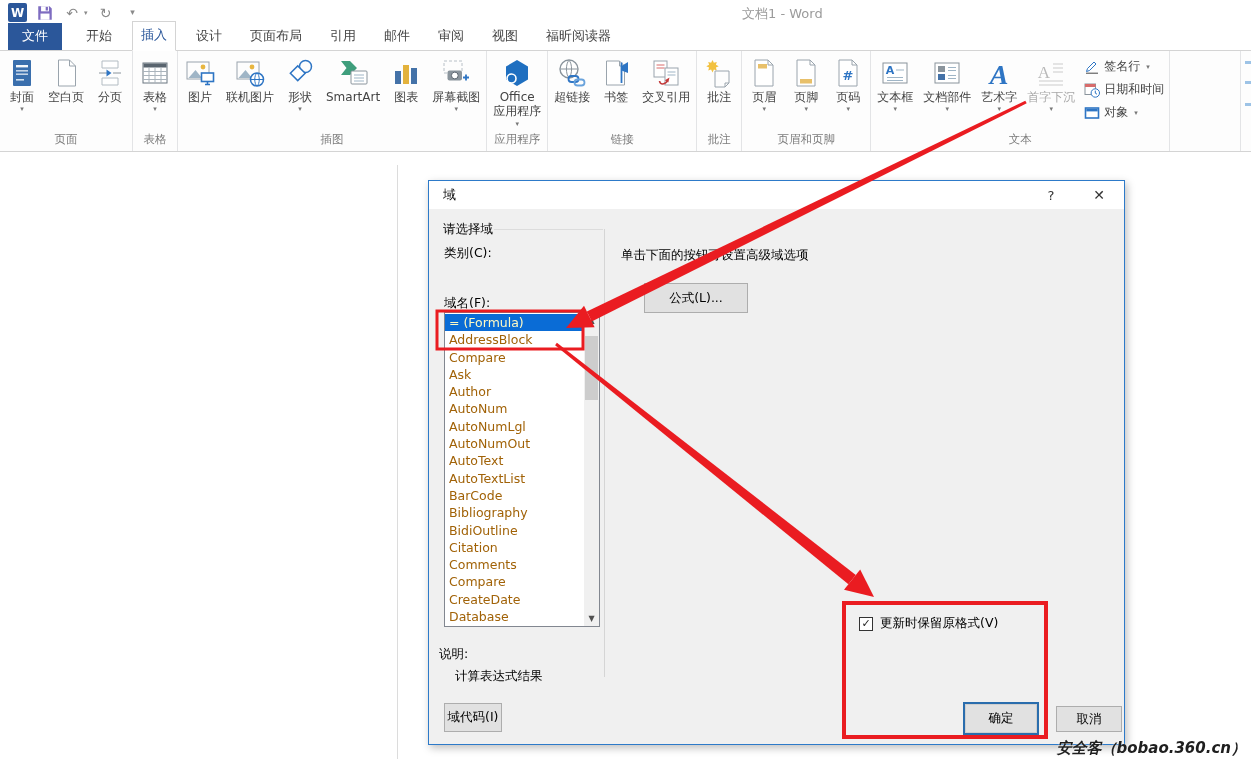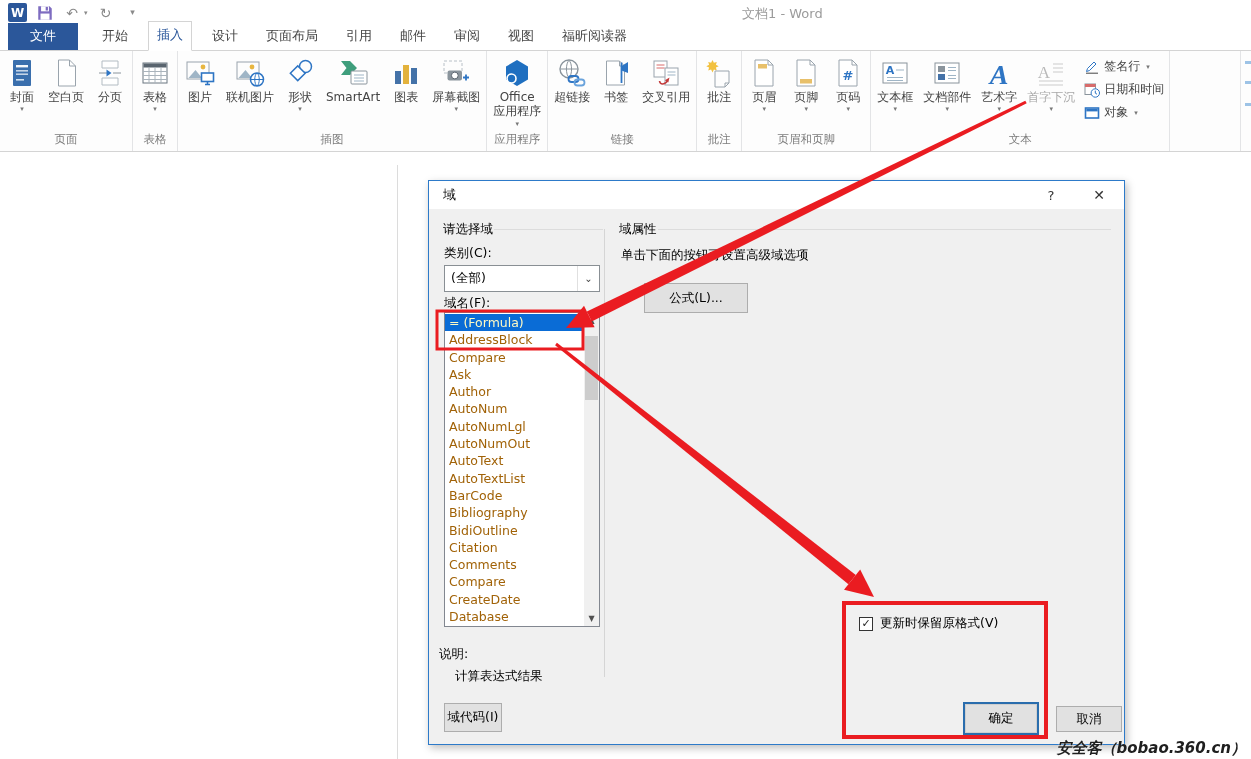--- a/index.html
+++ b/index.html
@@ -13,21 +13,21 @@
                display:flex; align-items:center; justify-content:center; border-radius:2px; }
   .qat-icn { width:18px; height:18px; display:flex; align-items:center; justify-content:center; }
   .qat-glyph { color:#8a8a8a; font-size:14px; line-height:1; }
   .qat-drop { color:#8a8a8a; font-size:7px; margin-left:-6px; }
   .app-title { position:absolute; left:742px; top:5px; font-size:13px; color:#9b9b9b; }
 
   
   .tabrow { position:absolute; left:0; top:27px; width:100%; height:24px; background:#fff;
             border-bottom:1px solid #d4d4d4; display:flex; align-items:flex-end; padding-left:8px; }
   .tab { font-size:13px; color:#444; padding:4px 8px 5px; margin-right:12px; white-space:nowrap; }
-  .tab-file { background:#2b579a; color:#fff; padding:4px 22px 5px; margin-right:16px; }
+  .tab-file { background:#2b579a; color:#fff; padding:4px 14px 5px; margin-right:16px; }
   .tab-active { color:#2b579a; background:#fff; border:1px solid #d4d4d4; border-bottom:1px solid #fff;
                 margin-bottom:-1px; padding-bottom:6px; }
 
   
   .ribbon { position:absolute; left:0; top:51px; width:100%; height:101px; background:#fdfdfd;
             border-bottom:1px solid #d4d4d4; display:flex; align-items:stretch; }
   .rgroup { display:flex; flex-direction:column; border-right:1px solid #e3e4e6; padding:2px 1px 0; }
   .rbuttons { flex:1; display:flex; align-items:flex-start; justify-content:center; }
   .rbtn { display:flex; flex-direction:column; align-items:center; padding:4px 5px 0; min-width:42px; }
   .rbtn .icon { width:32px; height:32px; margin-bottom:1px; }
@@ -412,24 +412,20 @@
 <div class="dialog">
   <div class="dlg-title">域</div>
   <div class="dlg-help">?</div>
   <div class="dlg-close">✕</div>
 
   <div class="sechead" style="left:14px; top:40px; width:160px;">
     <span>请选择域</span>
     <span class="rule"></span>
   </div>
   <div class="dlg-label" style="left:15px; top:64px;">类别(C):</div>
-  <div class="combo">
-    <span>(全部)</span>
-    <span class="chev">⌄</span>
-  </div>
   <div class="dlg-label" style="left:15px; top:114px;">域名(F):</div>
   <div class="listbox">
     <div class="lb-items" id="fieldlist">
         <div class="lb-item sel">= (Formula)</div>
         <div class="lb-item">AddressBlock</div>
         <div class="lb-item">Compare</div>
         <div class="lb-item">Ask</div>
         <div class="lb-item">Author</div>
         <div class="lb-item">AutoNum</div>
         <div class="lb-item">AutoNumLgl</div>
@@ -450,24 +446,20 @@
       <div class="lb-thumb"></div>
       <div class="lb-dn">▼</div>
     </div>
   </div>
   <div class="dlg-label" style="left:10px; top:465px;">说明:</div>
   <div class="dlg-label" style="left:26px; top:487px;">计算表达式结果</div>
   <div class="btn btn-fieldcode">域代码(I)</div>
 
   <div class="vsep"></div>
 
-  <div class="sechead" style="left:190px; top:40px; width:492px;">
-    <span>域属性</span>
-    <span class="rule"></span>
-  </div>
   <div class="dlg-label" style="left:192px; top:66px;">单击下面的按钮可设置高级域选项</div>
   <div class="btn btn-formula">公式(L)...</div>
 
   <div class="chkrow">
     <span class="chkbox">✓</span>
     <span>更新时保留原格式(V)</span>
   </div>
 
   <div class="okwrap">
     <div class="btn-inner">确定</div>

